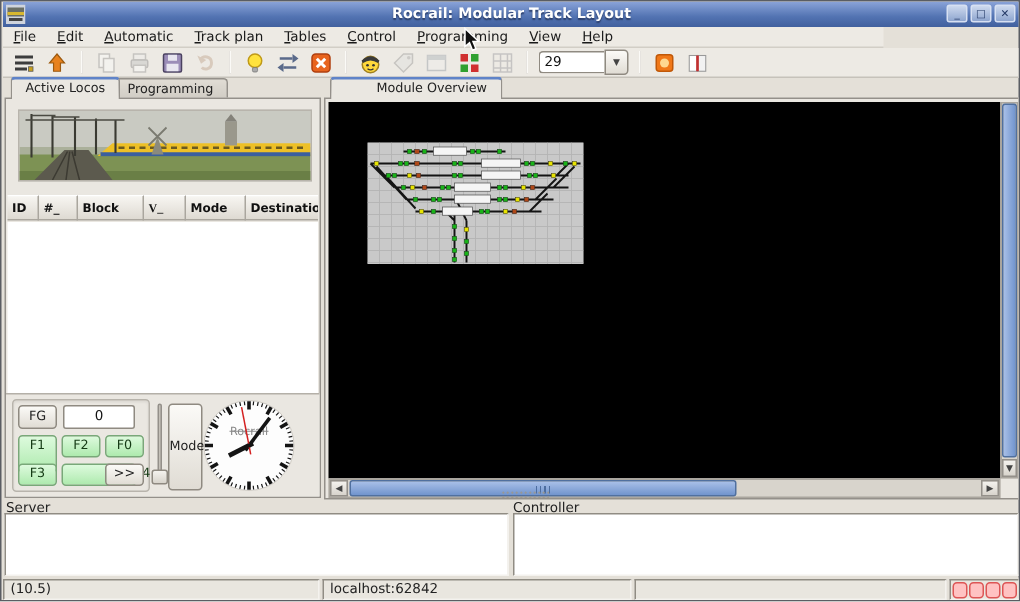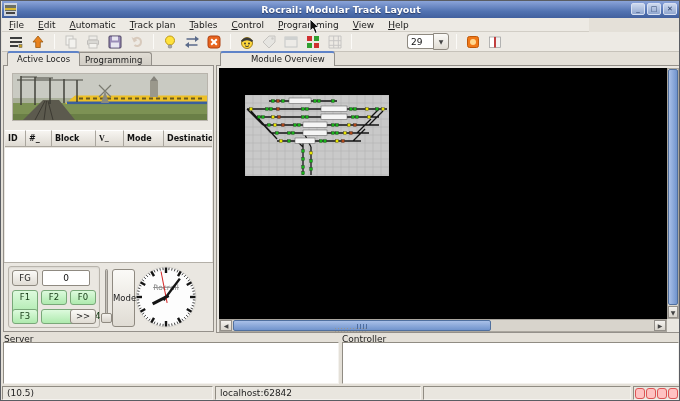--- a/index.html
+++ b/index.html
@@ -20,22 +20,22 @@
     border-bottom:1px solid #d2cec6;display:flex;align-items:center;font-size:9px;color:#1a1a1a;}
   .menu-item{padding:1px 7px;}
   .menu-item u{text-decoration:underline;}
   
   .toolbar{position:absolute;left:1px;top:31px;width:678px;height:20px;background:#edeae4;
     border-bottom:1px solid #c6c2ba;display:flex;align-items:center;padding-left:3px;}
   .tbtn{width:21px;height:18px;display:flex;align-items:center;justify-content:center;margin-right:1px;}
   .tbtn.disabled{opacity:.38;filter:grayscale(60%);}
   .tsep{width:1px;height:15px;background:#b4b0a8;border-right:1px solid #fbfaf7;margin:0 5px;}
   .zoom-combo{display:flex;align-items:center;margin:0 2px;}
-  .zoom-input{width:26px;height:15px;border:1px solid #8f8a81;border-right:none;border-radius:3px 0 0 3px;
-    font-size:9px;padding:0 3px;font-family:inherit;background:#fff;color:#111;margin-left:48px;}
+  .zoom-input{width:44px;height:15px;border:1px solid #8f8a81;border-right:none;border-radius:3px 0 0 3px;
+    font-size:9px;padding:0 3px;font-family:inherit;background:#fff;color:#111;}
   .zoom-drop{width:16px;height:17px;border:1px solid #8f8a81;border-radius:0 3px 3px 0;
     background:linear-gradient(#fbfaf7,#e0dcd4);font-size:6px;color:#444;text-align:center;line-height:16px;}
   
   .tab{position:absolute;height:15px;background:linear-gradient(#e0dcd4,#cfcbc3);border:1px solid #94908a;
     border-bottom:none;border-radius:3px 3px 0 0;font-size:8.5px;color:#222;padding:0 9px;line-height:14px;top:51px;}
   .tab.active{background:#eae7e1;border-top:2px solid #5f83c8;top:50px;height:15px;z-index:3;line-height:13px;}
   
   .content-box{position:absolute;border:1px solid #94908a;background:#eae7e1;}
   #left-content{left:2px;top:64px;width:211px;height:267px;}
   #right-content{left:215px;top:64px;width:464px;height:268px;}

